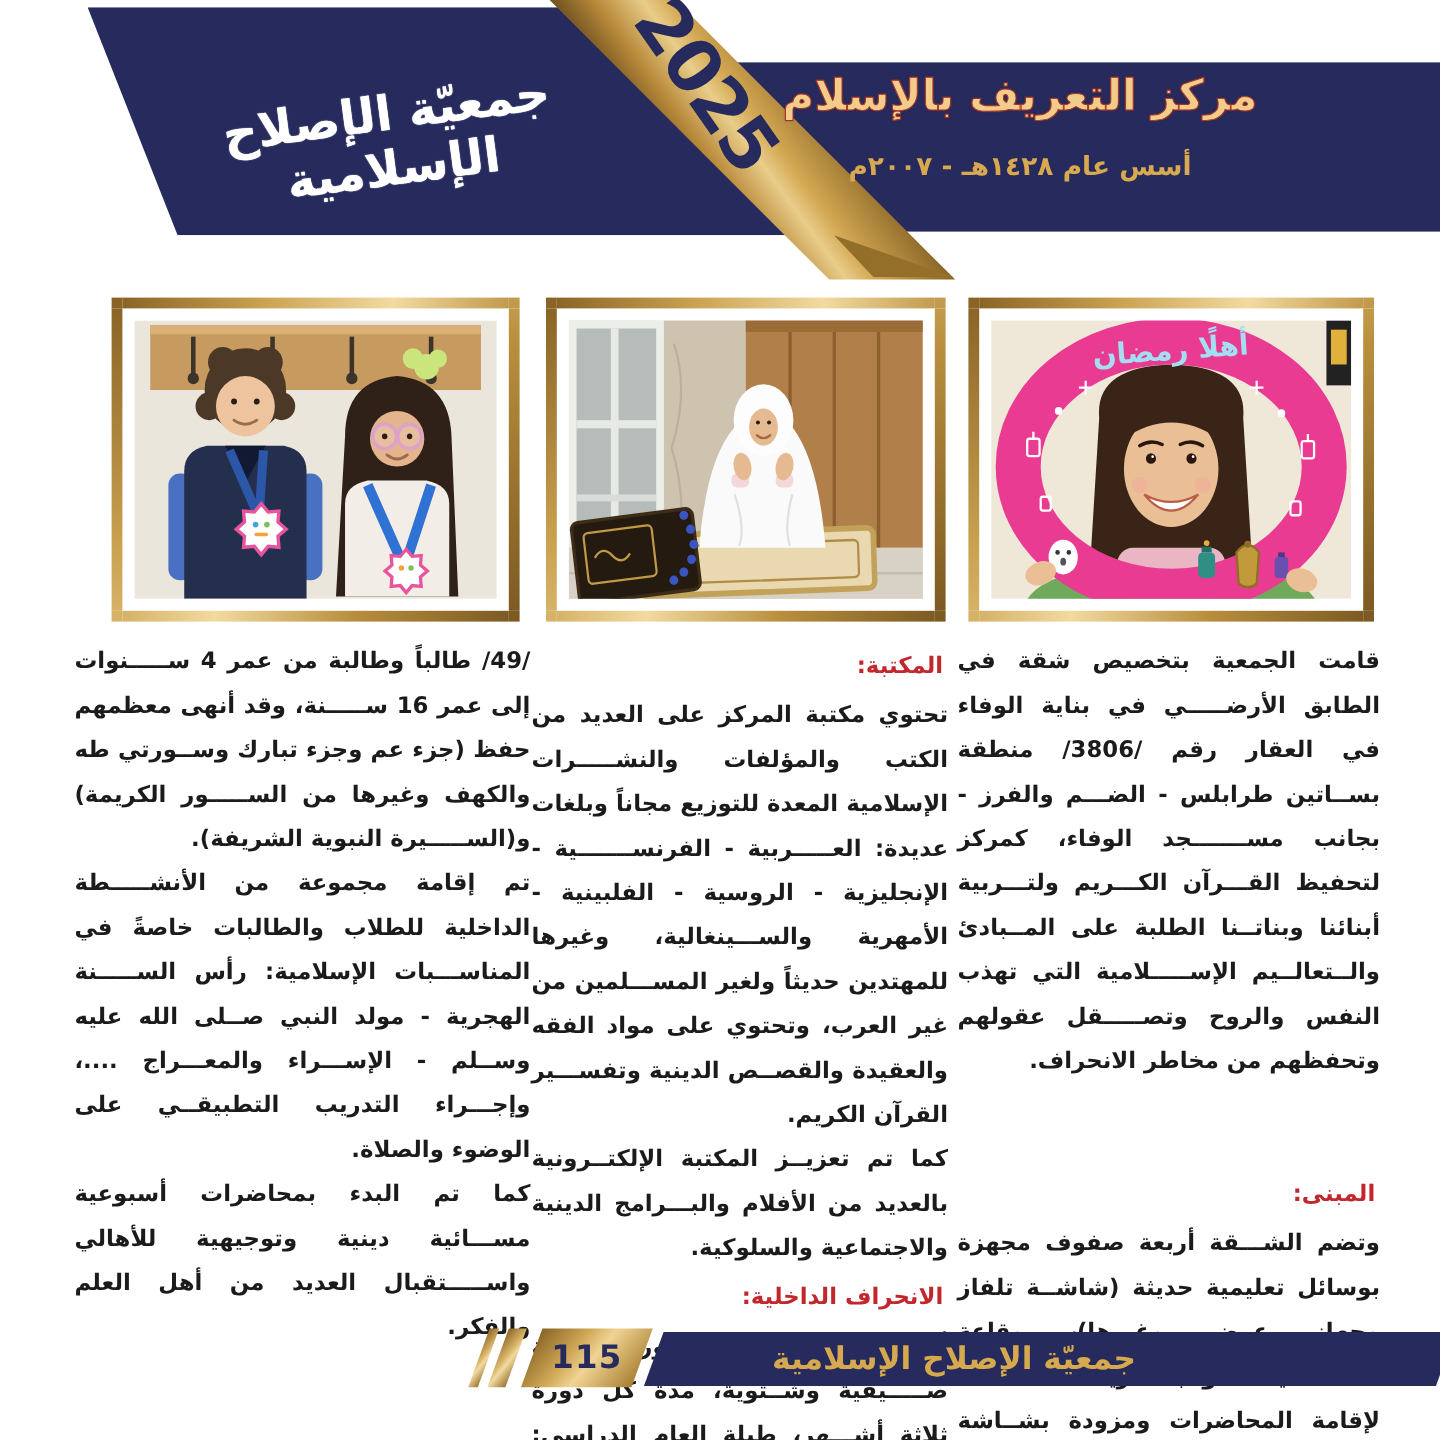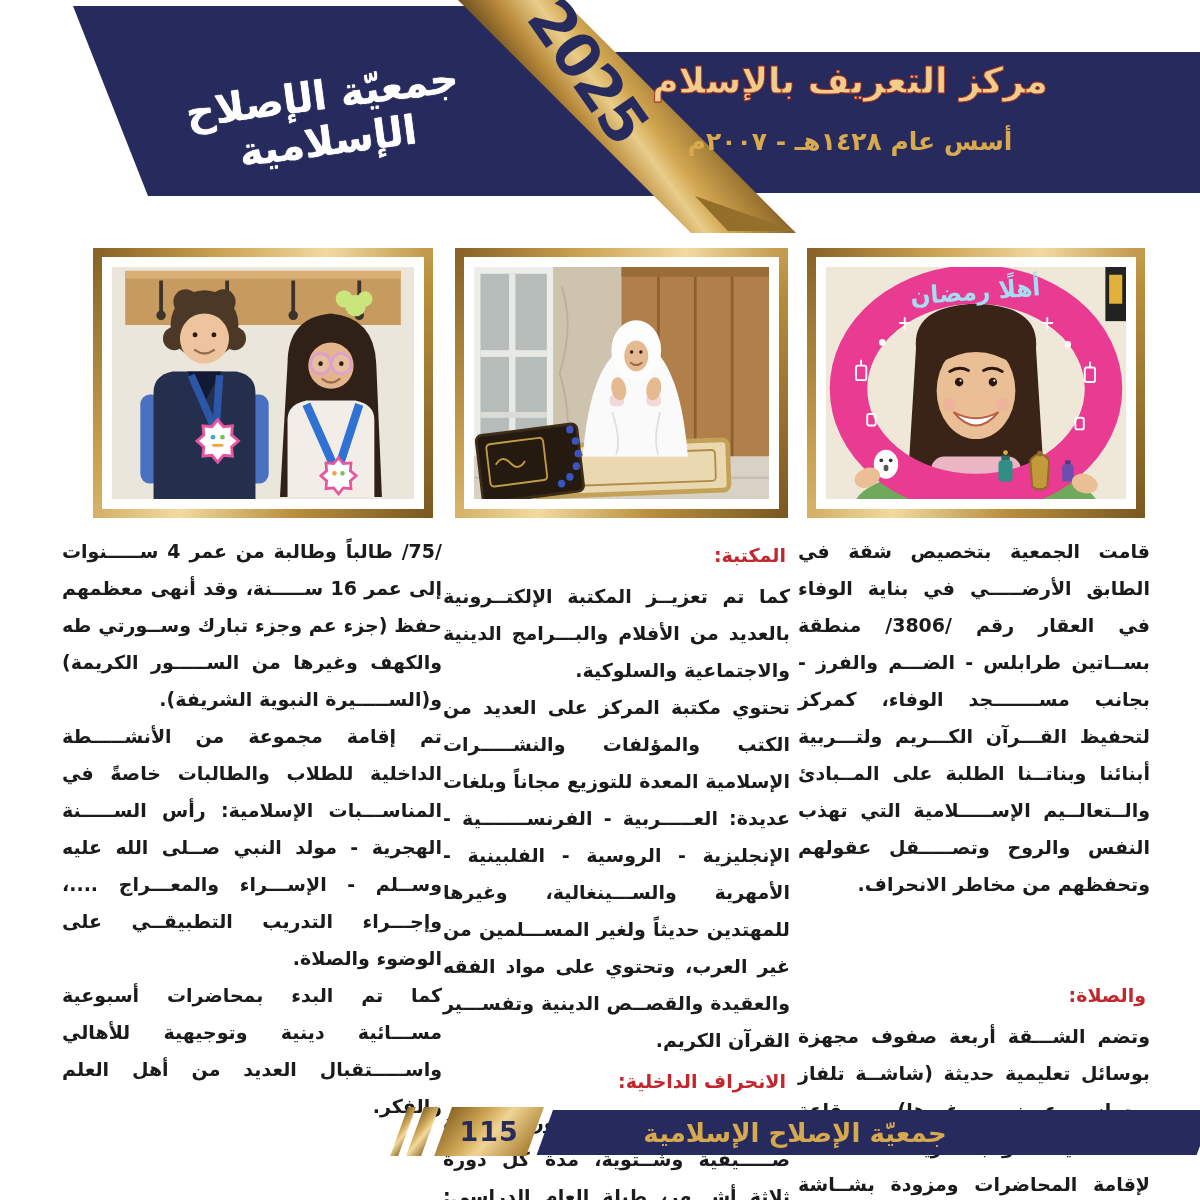--- a/index.html
+++ b/index.html
@@ -19,21 +19,21 @@
      color:#ffffff;font-size:40px;font-weight:bold;transform:rotate(-7.5deg);letter-spacing:1px;
      text-shadow:0 0 1px #fff;}
   .year-2025{position:absolute;left:508px;top:36px;width:160px;text-align:center;
      color:#262a5d;font-size:60px;font-weight:800;transform:rotate(55deg);transform-origin:center;
      letter-spacing:-2px;}
   .band-title{position:absolute;left:650px;top:60px;width:400px;text-align:center;direction:rtl;
      color:#f2cc8a;font-size:36px;font-weight:bold;
      -webkit-text-stroke:0.8px #a03226;
      text-shadow:0 0 1px #a03226, 0 0 2px rgba(160,50,38,.55);}
   .band-subtitle{position:absolute;left:650px;top:127px;width:400px;text-align:center;direction:rtl;
-     color:#d9a94f;font-size:25px;font-weight:bold;}
+     color:#d9a94f;font-size:22px;font-weight:bold;}
 
   
   .photo-frame{position:absolute;top:248px;height:270px;box-sizing:border-box;background:#fff;
      border:9px solid #c9a24f;
      border-image:linear-gradient(120deg,#8a6426 0%,#caa251 25%,#f2daa0 48%,#b98f3e 72%,#7c5a22 100%) 1;
      padding:10px;margin:0;}
   .photo-frame svg{width:100%;height:100%;display:block;}
   .pf1{left:93px;width:340px;}
   .pf2{left:455px;width:333px;}
   .pf3{left:807px;width:338px;}
@@ -252,32 +252,32 @@
       </g>
       <text x="160" y="34" text-anchor="middle" font-size="25" font-weight="bold" fill="#a5def2" font-family="DejaVu Sans, sans-serif" transform="rotate(-4 160 34)">أهلًا رمضان</text>
       <ellipse cx="44" cy="218" rx="14" ry="10" fill="#eabf95" transform="rotate(-20 44 218)"></ellipse>
       <ellipse cx="276" cy="224" rx="14" ry="10" fill="#eabf95" transform="rotate(15 276 224)"></ellipse>
     </svg>
   </figure>
 
   <section class="article" dir="rtl" lang="ar">
     <div class="col col1">
       <p>قامت الجمعية بتخصيص شقة في الطابق الأرضـــــي في بناية الوفاء في العقار رقم /3806/ منطقة بســاتين طرابلس - الضـــم والفرز - بجانب مســـــــجد الوفاء، كمركز لتحفيظ القـــرآن الكـــريم ولتـــربية أبنائنا وبناتــنا الطلبة على المــبادئ والــتعالــيم الإســـــلامية التي تهذب النفس والروح وتصـــــقل عقولهم وتحفظهم من مخاطر الانحراف.</p>
-      <p class="hd gap-lg">والصلاة:</p>
+      <p class="hd gap-lg">المبنى:</p>
       <p>وتضم الشـــقة أربعة صفوف مجهزة بوسائل تعليمية حديثة (شاشــة تلفاز وجهاز عرض وغيرها)، وقاعة للســـمعيات والبصـــريات مخصصة لإقامة المحاضرات ومزودة بشــاشة كبيـــرة لعـــرض الأفلام الدينية والعلمية، وحديقة خارجية.</p>
     </div>
     <div class="col col2">
       <p class="hd">المكتبة:</p>
+      <p>تحتوي مكتبة المركز على العديد من الكتب والمؤلفات والنشـــــرات الإسلامية المعدة للتوزيع مجاناً وبلغات عديدة: العـــــربية - الفرنســـــــية - الإنجليزية - الروسية - الفلبينية - الأمهرية والســـينغالية، وغيرها للمهتدين حديثاً ولغير المســـلمين من غير العرب، وتحتوي على مواد الفقه والعقيدة والقصــص الدينية وتفســـير القرآن الكريم.</p>
       <p>كما تم تعزيــز المكتبة الإلكتــرونية بالعديد من الأفلام والبـــرامج الدينية والاجتماعية والسلوكية.</p>
-      <p>تحتوي مكتبة المركز على العديد من الكتب والمؤلفات والنشـــــرات الإسلامية المعدة للتوزيع مجاناً وبلغات عديدة: العـــــربية - الفرنســـــــية - الإنجليزية - الروسية - الفلبينية - الأمهرية والســـينغالية، وغيرها للمهتدين حديثاً ولغير المســـلمين من غير العرب، وتحتوي على مواد الفقه والعقيدة والقصــص الدينية وتفســـير القرآن الكريم.</p>
       <p class="hd">الانحراف الداخلية:</p>
       <p>أقامت إدارة المركز دورات دينية صـــــيفية وشــتوية، مدة كل دورة ثلاثة أشـــهر، طيلة العام الدراسي:(2023 - 2024)م يتم التركيز فـــــيها على طلاب وطالـــــبات المدارس الأجنبية وغيــرها. وقد بلغ عددهم حوالــي:</p>
     </div>
     <div class="col col3">
-      <p>/75/ طالباً وطالبة من عمر 4 ســـــنوات إلى عمر 16 ســـــنة، وقد أنهى معظمهم حفظ (جزء عم وجزء تبارك وســورتي طه والكهف وغيرها من الســـــور الكريمة) و(الســـــيرة النبوية الشريفة).</p>
+      <p>/49/ طالباً وطالبة من عمر 4 ســـــنوات إلى عمر 16 ســـــنة، وقد أنهى معظمهم حفظ (جزء عم وجزء تبارك وســورتي طه والكهف وغيرها من الســـــور الكريمة) و(الســـــيرة النبوية الشريفة).</p>
       <p>تم إقامة مجموعة من الأنشـــــطة الداخلية للطلاب والطالبات خاصةً في المناســـبات الإسلامية: رأس الســـــنة الهجرية - مولد النبي صــلى الله عليه وســلم - الإســـراء والمعـــراج ....، وإجـــراء التدريب التطبيقــي على الوضوء والصلاة.</p>
       <p>كما تم البدء بمحاضرات أسبوعية مســـائية دينية وتوجيهية للأهالي واســـــتقبال العديد من أهل العلم والفكر.</p>
     </div>
   </section>
 
   <footer>
     <div class="f-bar"></div>
     <div class="f-slash fs1"></div>
     <div class="f-slash fs2"></div>
     <div class="f-plate">

